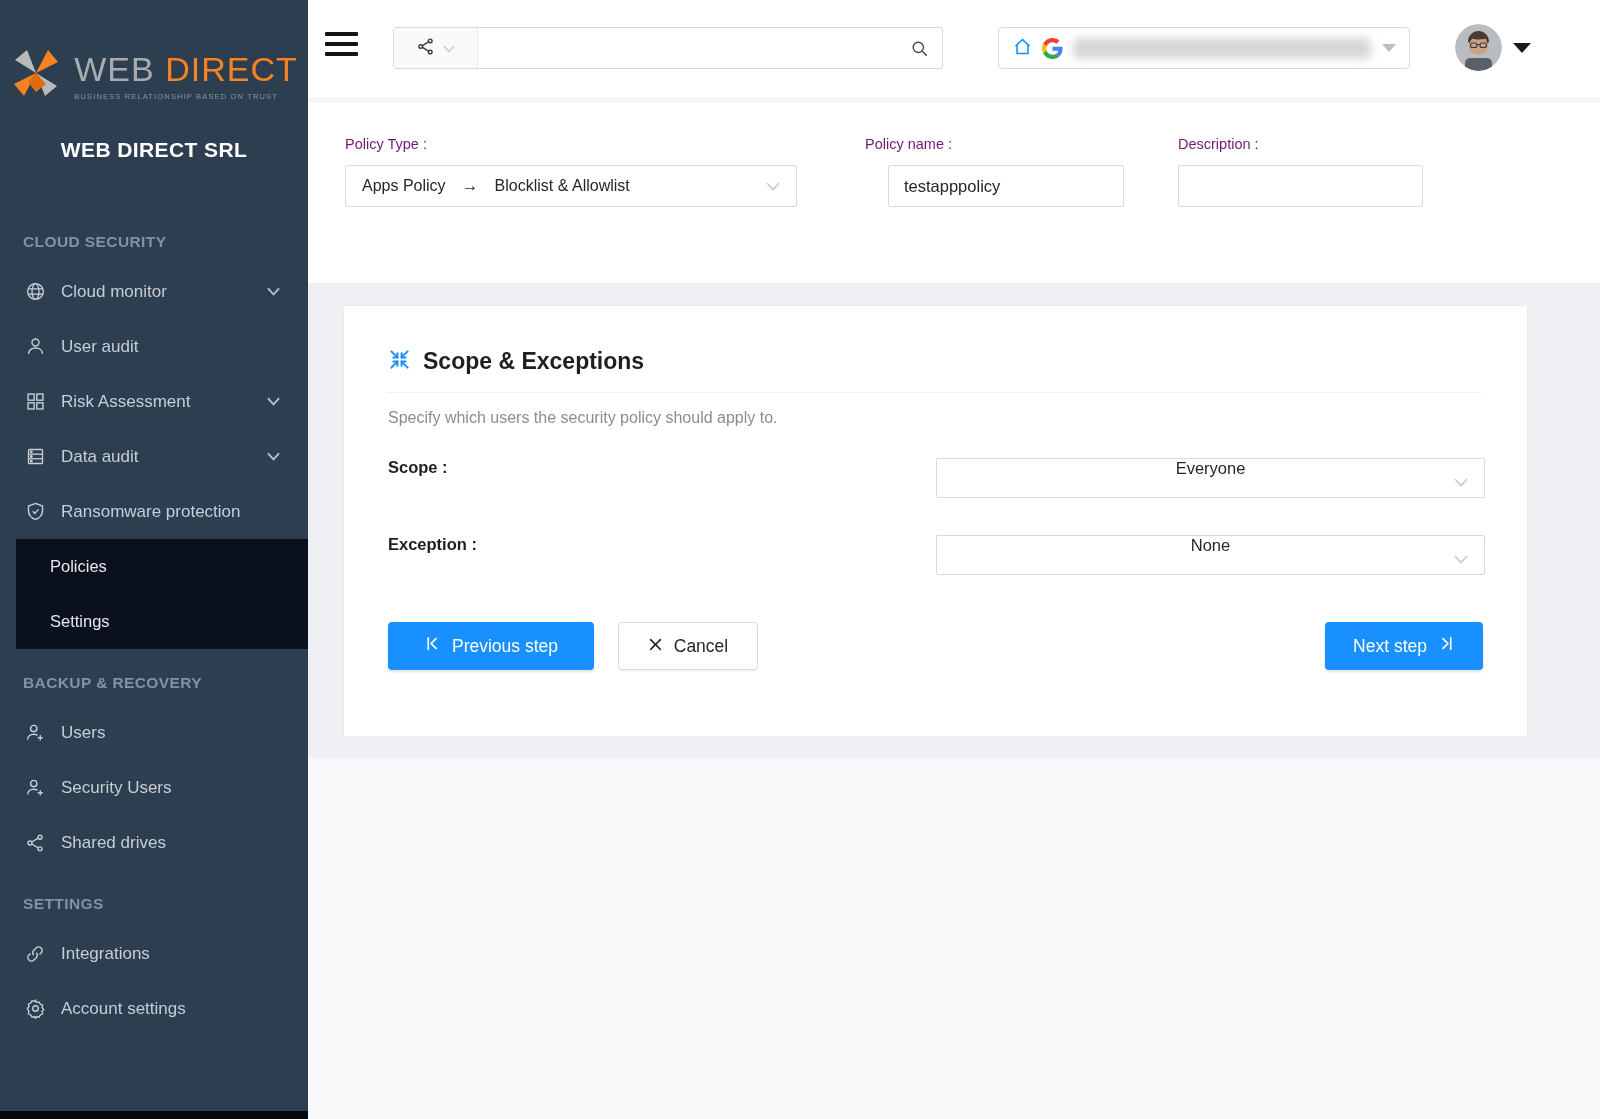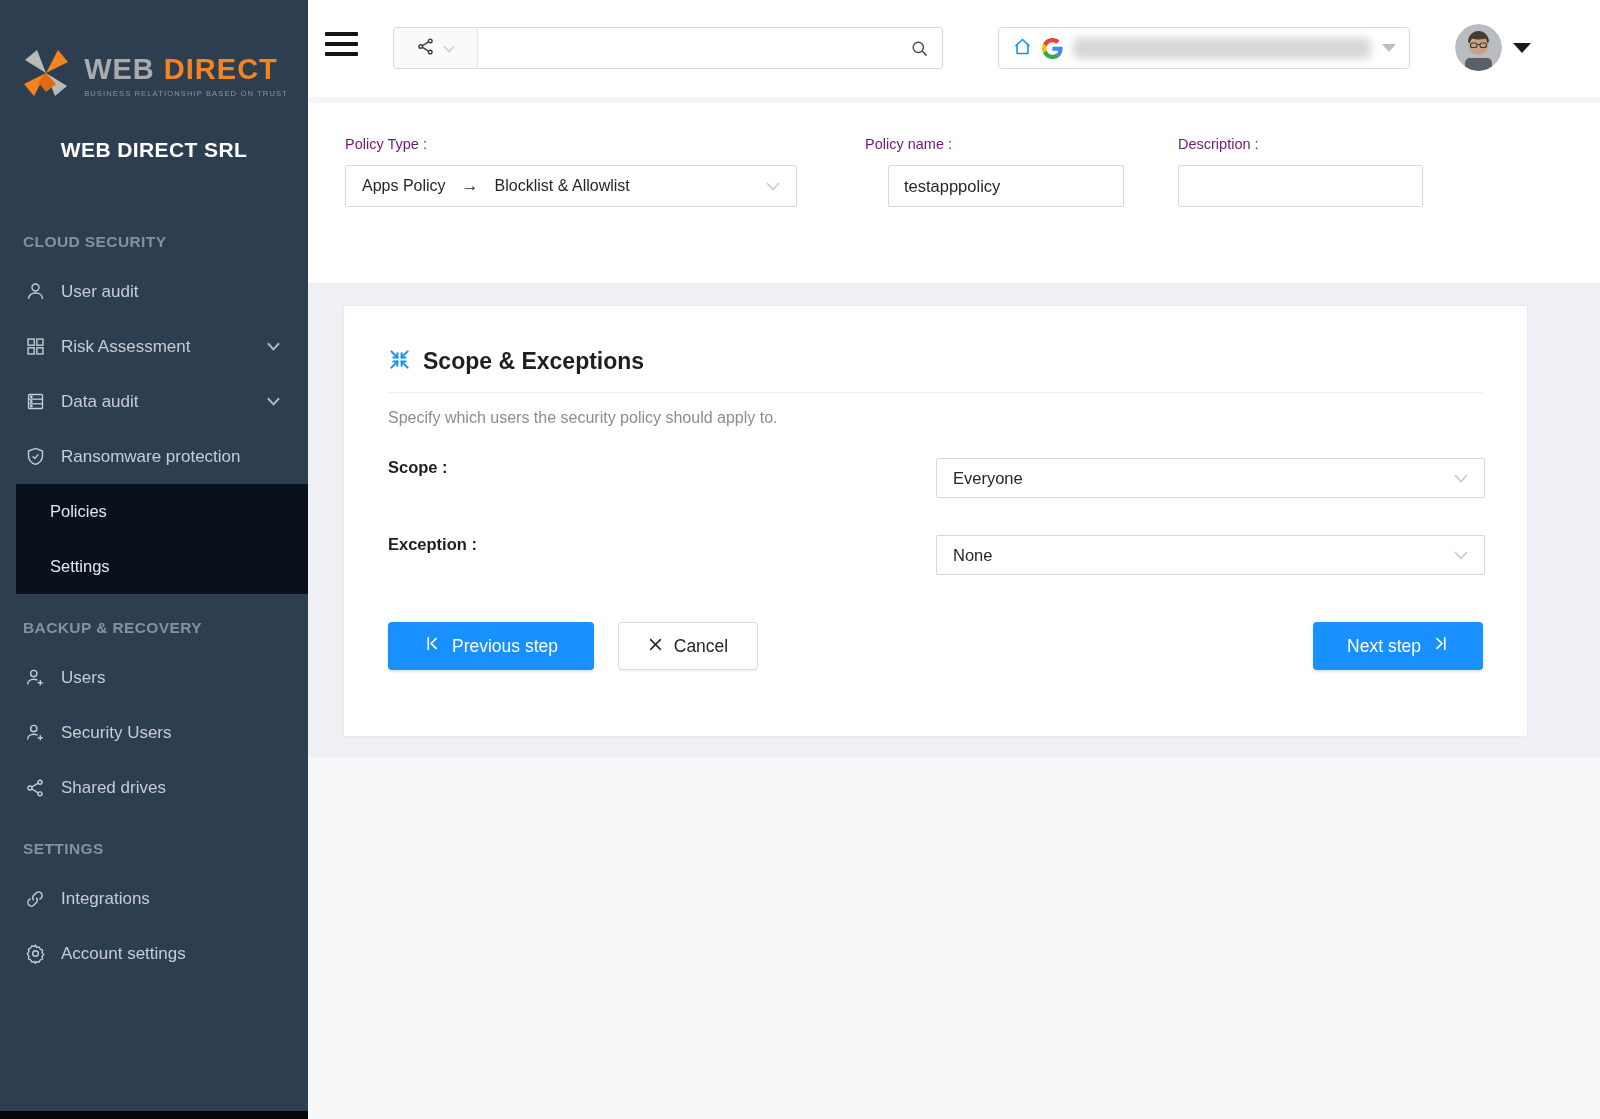--- a/index.html
+++ b/index.html
@@ -5,21 +5,21 @@
   * { margin:0; padding:0; box-sizing:border-box; }
   html,body { width:1600px; height:1119px; overflow:hidden;
     font-family:"Liberation Sans", sans-serif; background:#f7f8f9; }
 
   
   .sidebar { position:fixed; left:0; top:0; width:308px; height:1119px;
     background:#2d3e50; z-index:5; }
   .logo-area { padding-top:40px; display:flex; flex-direction:column; align-items:center; }
   .logo-row { display:flex; align-items:center; gap:12px; }
   .logo-text { text-align:left; }
-  .logo-words { font-size:29px; font-weight:bold; letter-spacing:1px; }
+  .logo-words { font-size:34px; font-weight:normal; letter-spacing:1px; }
   .logo-web { color:#a9abae; }
   .logo-direct { color:#f5831f; }
   .tagline { font-size:7.6px; color:#8d949b; letter-spacing:1.1px; margin-top:3px; }
   .org-name { margin-top:28px; color:#ffffff; font-size:21px; font-weight:bold; letter-spacing:.4px; }
 
   nav { margin-top:58px; }
   .section { margin-top:12px; }
   .section-title { padding-left:23px; color:#8292a4; font-size:15.5px;
     font-weight:bold; letter-spacing:.4px; height:44px; display:flex; align-items:center; }
   .nav-item { height:55px; display:flex; align-items:center; padding-left:24px;
@@ -80,30 +80,30 @@
     border-radius:2px; padding:42px 44px 0 44px; }
   .card-title-row { display:flex; align-items:center; gap:12px; }
   .card-title { font-size:23px; font-weight:bold; color:#1f1f1f; }
   .divider { margin-top:17px; border-top:1px solid #f0f0f0; }
   .subtitle { margin-top:16px; font-size:16px; color:#8c8c8c; }
   .field-row { position:relative; height:40px; margin-top:31px; display:flex; }
   .field-row + .field-row { margin-top:37px; }
   .field-label { font-size:16.5px; font-weight:bold; color:#1f1f1f; }
   .select-box { position:absolute; left:548px; top:0; width:549px; height:40px;
     border:1px solid #d9d9d9; border-radius:2px; background:#fff; display:flex;
-    align-items:center; padding:0 16px; font-size:16.5px; color:#262626; cursor:pointer; }
+    align-items:center; padding:0 16px; font-size:16.5px; color:#262626; cursor:pointer;flex-direction:column; }
   .btn-row { margin-top:47px; display:flex; align-items:center;gap:12px; }
   .btn { height:48px; border-radius:4px; font-size:17.5px; display:inline-flex;
     align-items:center; justify-content:center; gap:11px; cursor:pointer;
     font-family:"Liberation Sans", sans-serif; }
   .btn-primary { background:#1890ff; color:#fff; border:none; box-shadow:0 2px 3px rgba(0,0,0,.12); }
   .btn-prev { width:206px; }
   .btn-cancel { width:140px; background:#fff; border:1px solid #d9d9d9; color:#262626;
     margin-left:12px; box-shadow:0 2px 2px rgba(0,0,0,.04); }
-  .btn-next { width:170px; margin-left:auto; }
+  .btn-next { width:158px; margin-left:auto; }
 </style>
 </head>
 <body>
 
 <aside class="sidebar">
   <div class="logo-area">
     <div class="logo-row">
       <span>
         <svg width="52" height="66" viewBox="0 0 52 66">
           <polygon points="26,33 38,10 48,22" fill="#f5831f"></polygon>
@@ -118,20 +118,36 @@
         <div class="tagline">BUSINESS RELATIONSHIP BASED ON TRUST</div>
       </span>
     </div>
     <div class="org-name">WEB DIRECT SRL</div>
   </div>
 
   <nav>
     <div class="section">
       <div class="section-title">CLOUD SECURITY</div>
 
+      <div class="nav-item">
+        <span class="nicon">
+          <svg width="21" height="21" viewBox="0 0 24 24" fill="none" stroke="currentColor" stroke-width="1.5">
+              <circle cx="12" cy="12" r="9"></circle>
+              <ellipse cx="12" cy="12" rx="4" ry="9"></ellipse>
+              <line x1="3.5" y1="9" x2="20.5" y2="9"></line>
+              <line x1="3.5" y1="15" x2="20.5" y2="15"></line>
+            </svg>
+        </span>
+        <span>Cloud monitor</span>
+        <span class="chev">
+            <svg width="13" height="9" viewBox="0 0 14 9" fill="none" stroke="currentColor" stroke-width="2">
+              <polyline points="1,1 7,7.5 13,1"></polyline>
+            </svg>
+          </span>
+      </div>
 
       <div class="nav-item">
         <span class="nicon">
           <svg width="21" height="21" viewBox="0 0 24 24" fill="none" stroke="currentColor" stroke-width="1.6">
               <circle cx="12" cy="7.5" r="4"></circle>
               <path d="M4 20.5c0-4.2 3.6-6.8 8-6.8s8 2.6 8 6.8"></path>
             </svg>
         </span>
         <span>User audit</span>
       </div>

